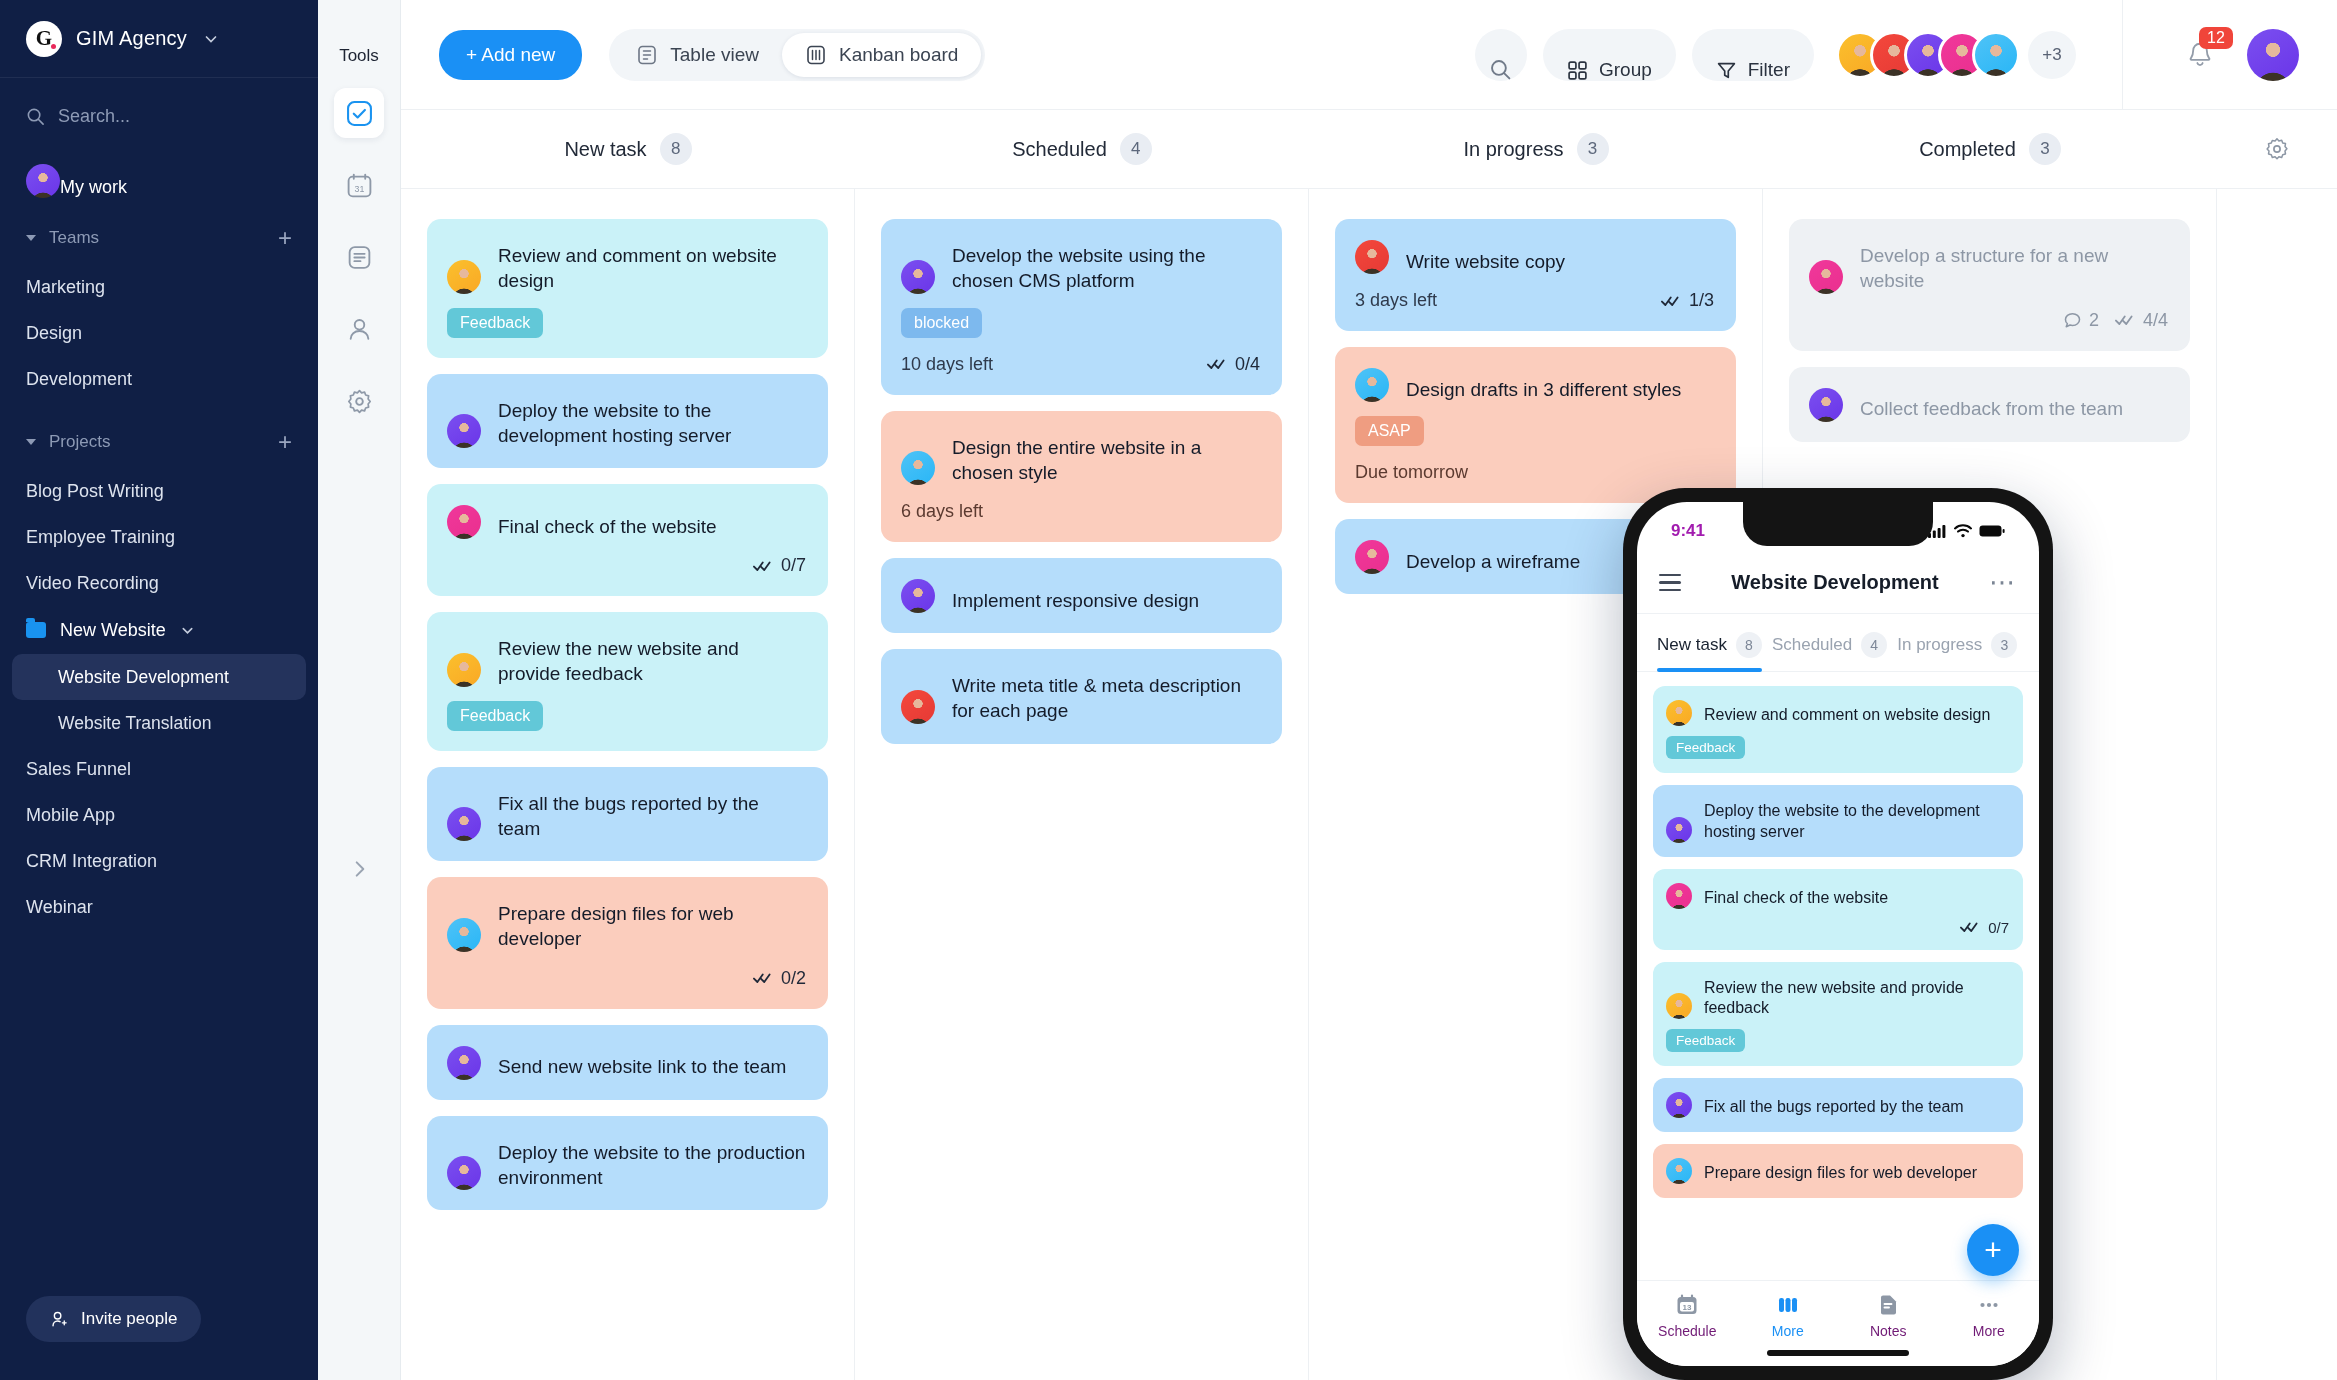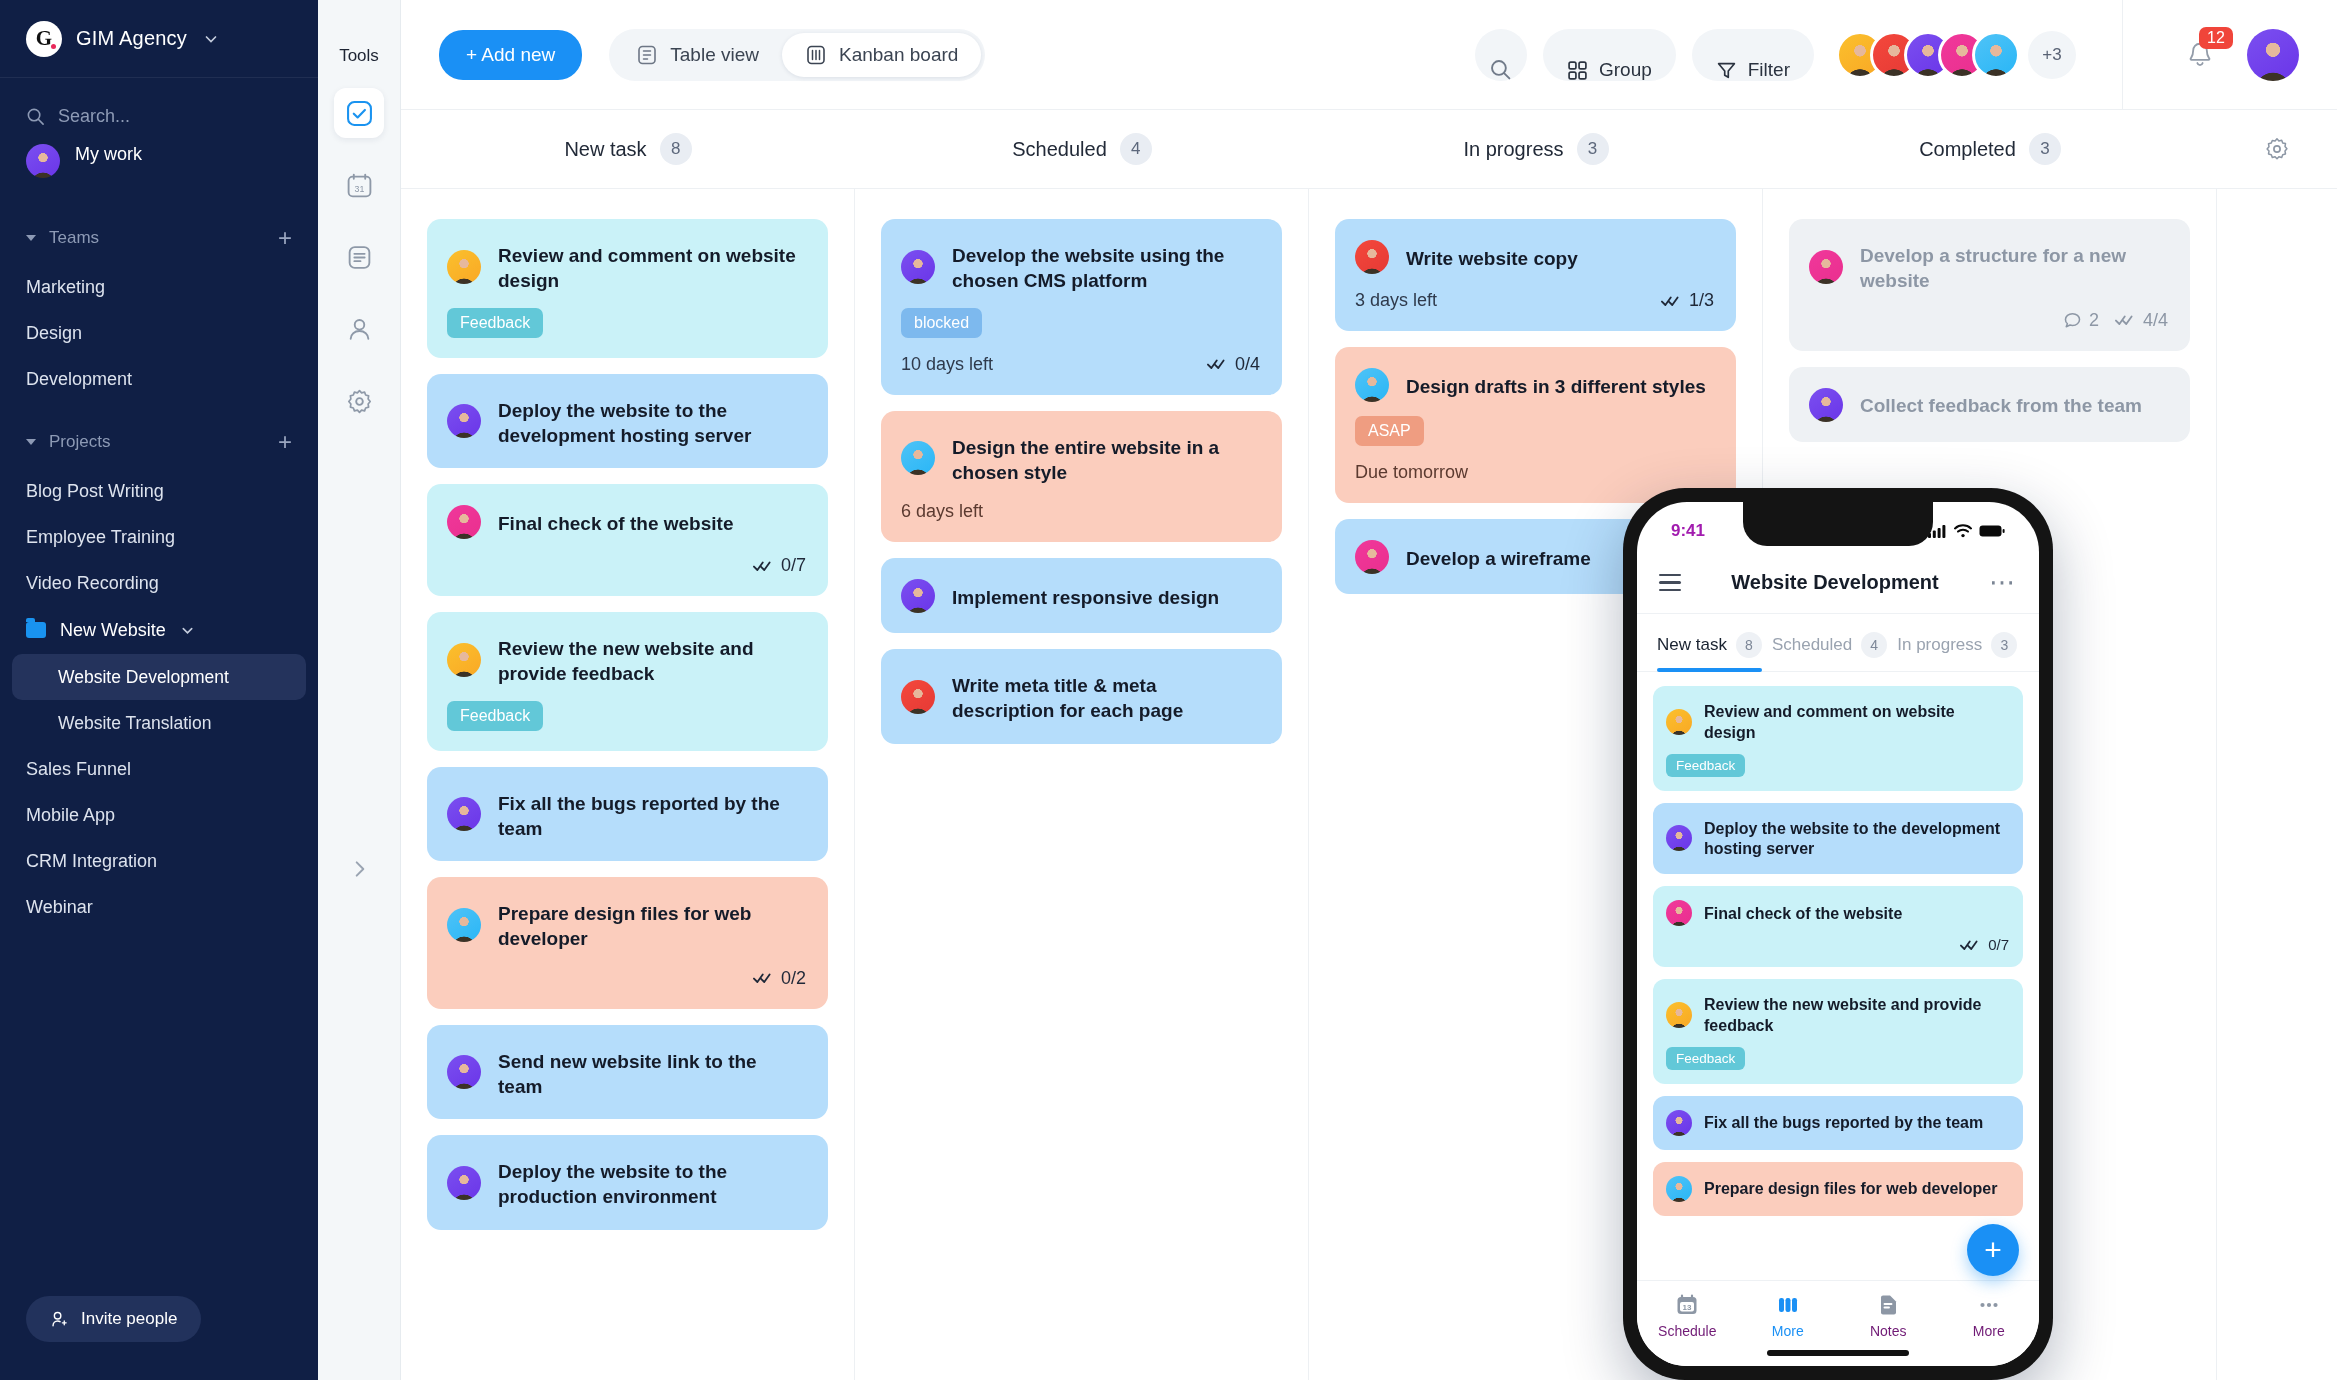--- a/index.html
+++ b/index.html
@@ -33,21 +33,21 @@
   .brand-name { color: #fff; font-size: 20px; font-weight: 500; letter-spacing: .2px;}
   .chev { color: #c4ccdd; font-size: 13px; margin-left: 2px; }
 
   .side-search {
     display: flex; align-items: center; gap: 13px;
     padding: 0 26px; height: 56px; margin-top: 10px;
   }
   .side-search .lbl { color: #8d9ab5; font-size: 18px; }
 
   .mywork {
-    display: flex; align-items: flex-start; gap: 15px;
+    display: flex; align-items: flex-end; 
     padding: 0 26px; height: 54px;
   }
   .mywork .nm { color: #fff; font-size: 18px; }
 
   .avatar { border-radius: 50%; flex: 0 0 auto; overflow: hidden; position: relative; display:block;}
 
   .grp-head {
     display: flex; align-items: center; padding: 0 26px;
     height: 52px; margin-top: 14px; color: #8d9ab5; font-size: 17px;
   }
@@ -165,21 +165,21 @@
   .col {
     flex: 1 1 0; padding: 30px 26px 0 26px; border-right: 1px solid #edf0f3;
     display: flex; flex-direction: column; gap: 16px;
   }
   .col:last-of-type { border-right: none; }
   .col-spacer { width: 120px; flex: 0 0 120px; }
 
   .card {
     border-radius: 14px; padding: 20px 22px 20px 20px; position: relative;
   }
-  .card-row { display: flex; gap: 17px; align-items: center; font-weight: bold; }
+  .card-row { display: flex; gap: 17px; align-items: flex-end; }
   .card-title { font-size: 19px; line-height: 1.33; color: #141b29; padding-top: 4px; }
   .card .avatar { margin-top: 1px; }
   .tag {
     display: inline-block; border-radius: 7px; padding: 6px 13px;
     font-size: 16px; color: #fff; margin-top: 14px;
   }
   .card-foot {
     display: flex; align-items: center; margin-top: 16px; font-size: 18px;
   }
   .due { color: #2f3a4c; }

